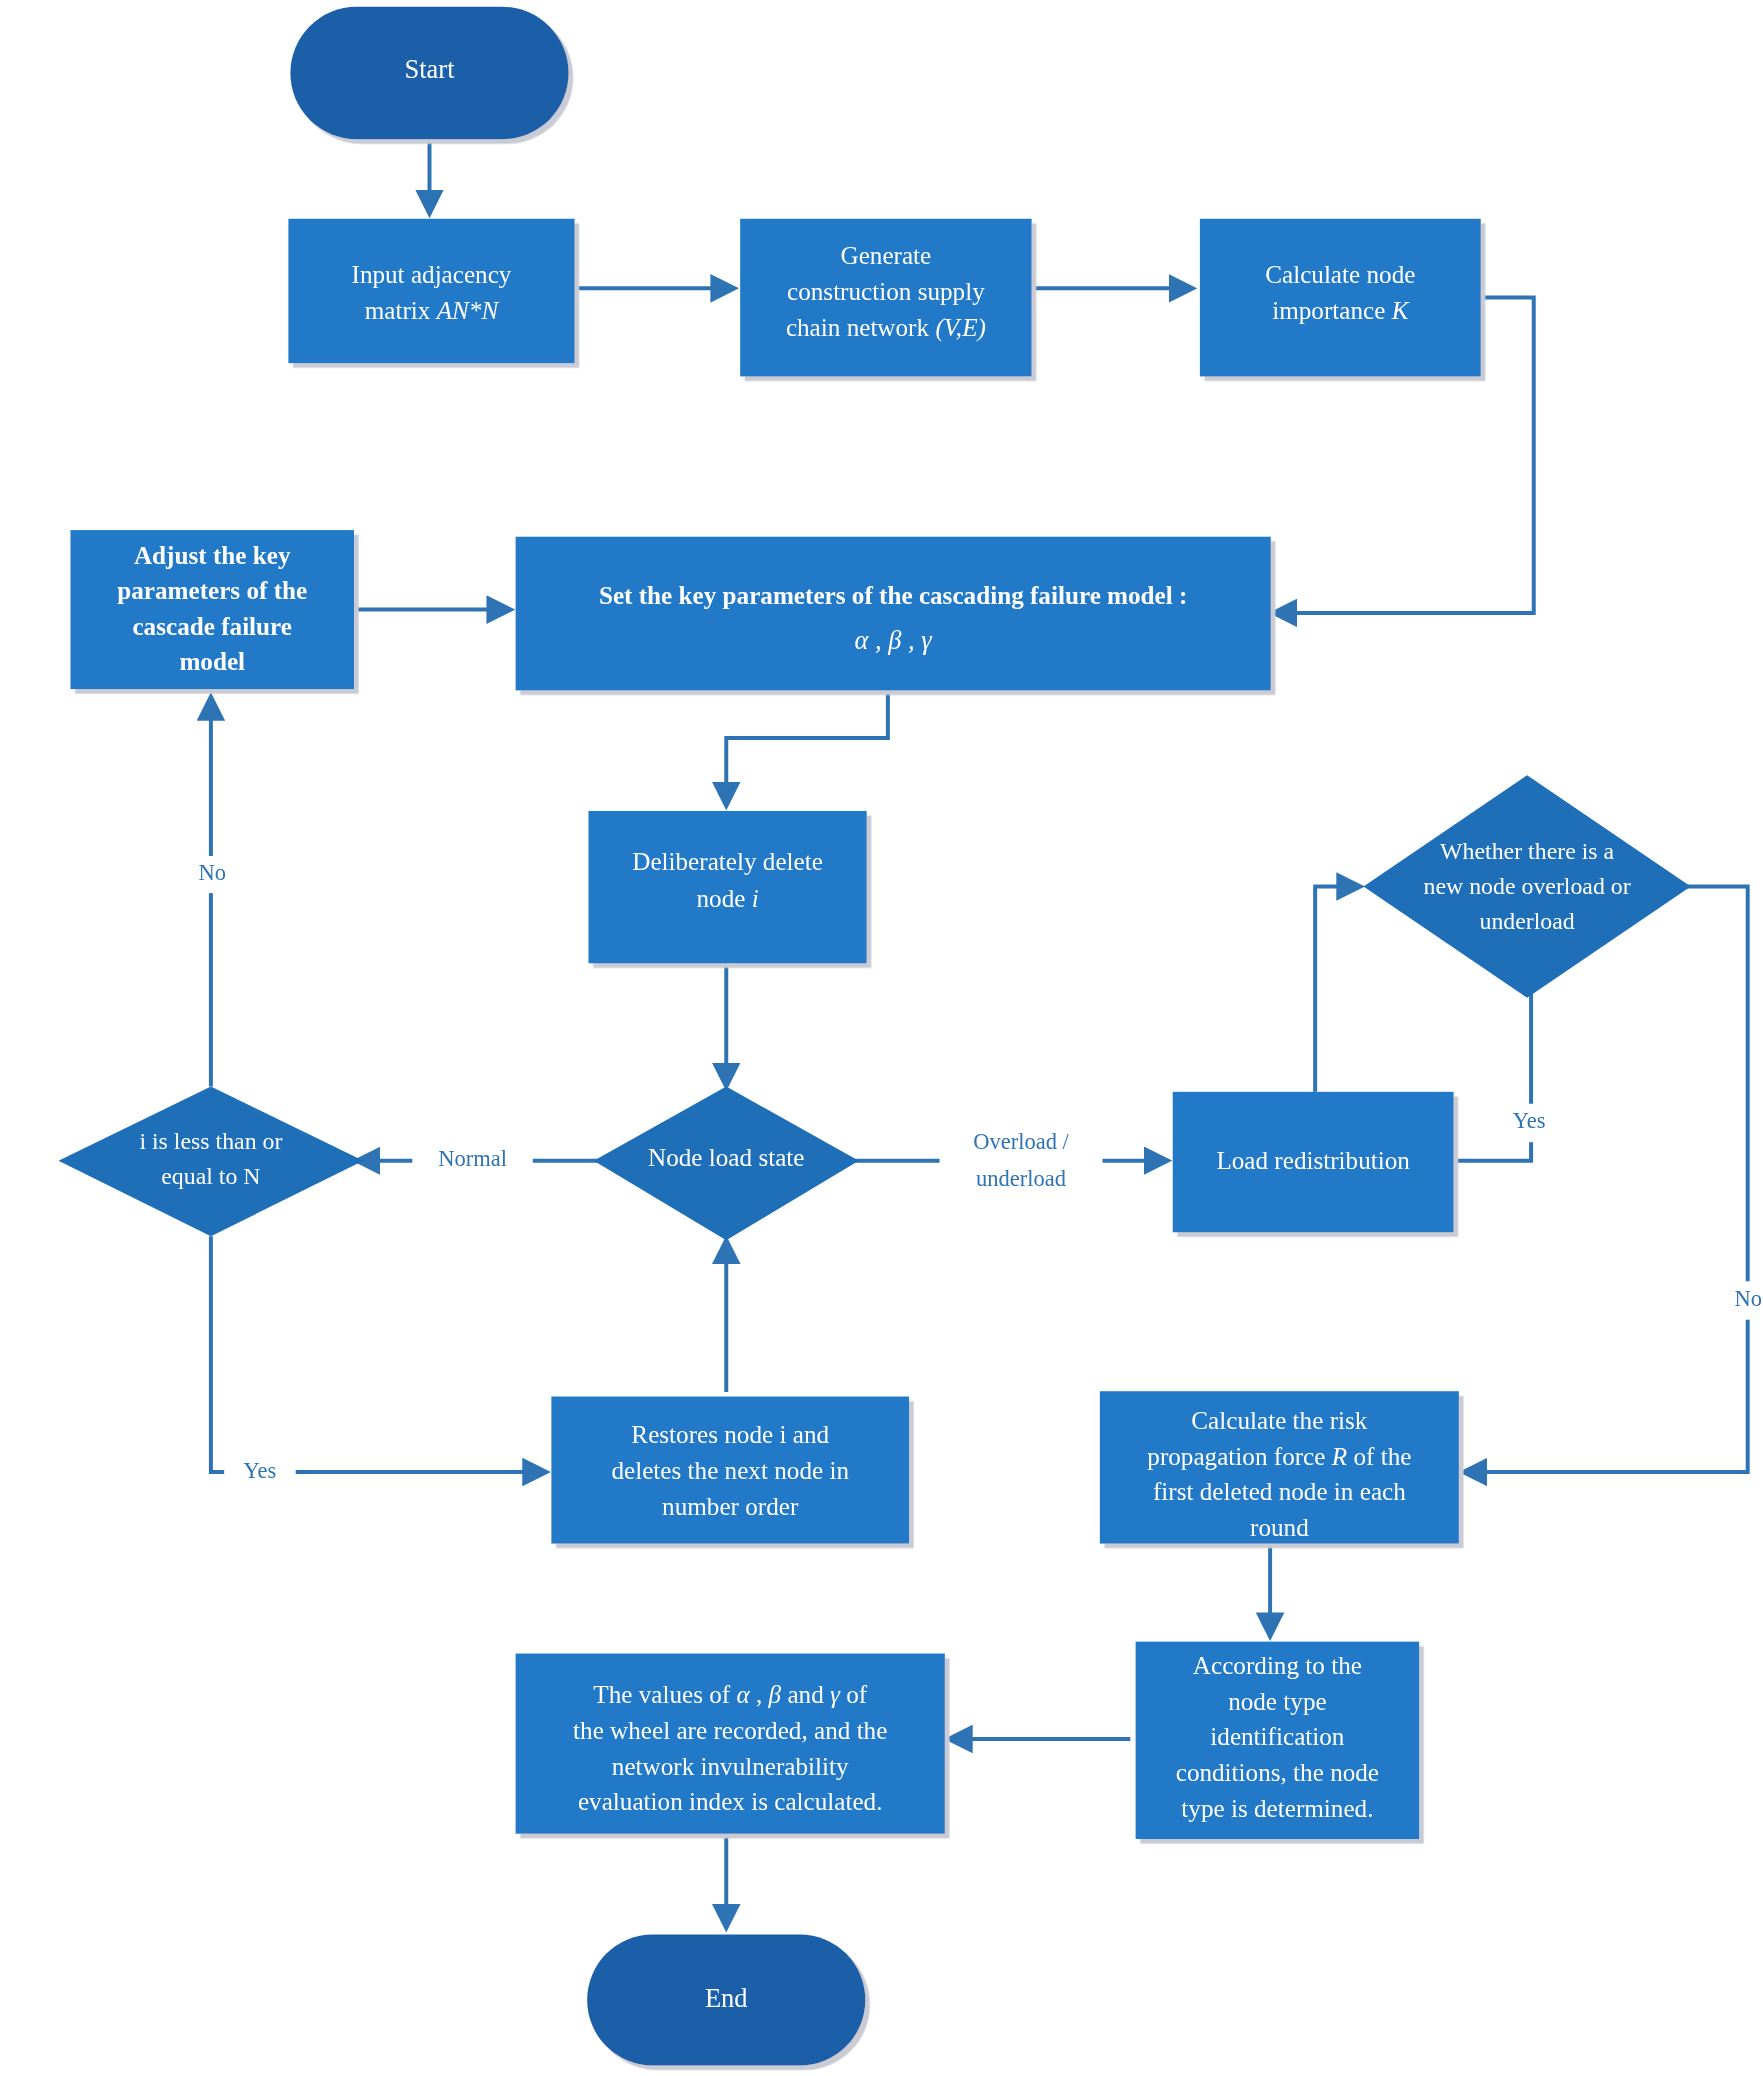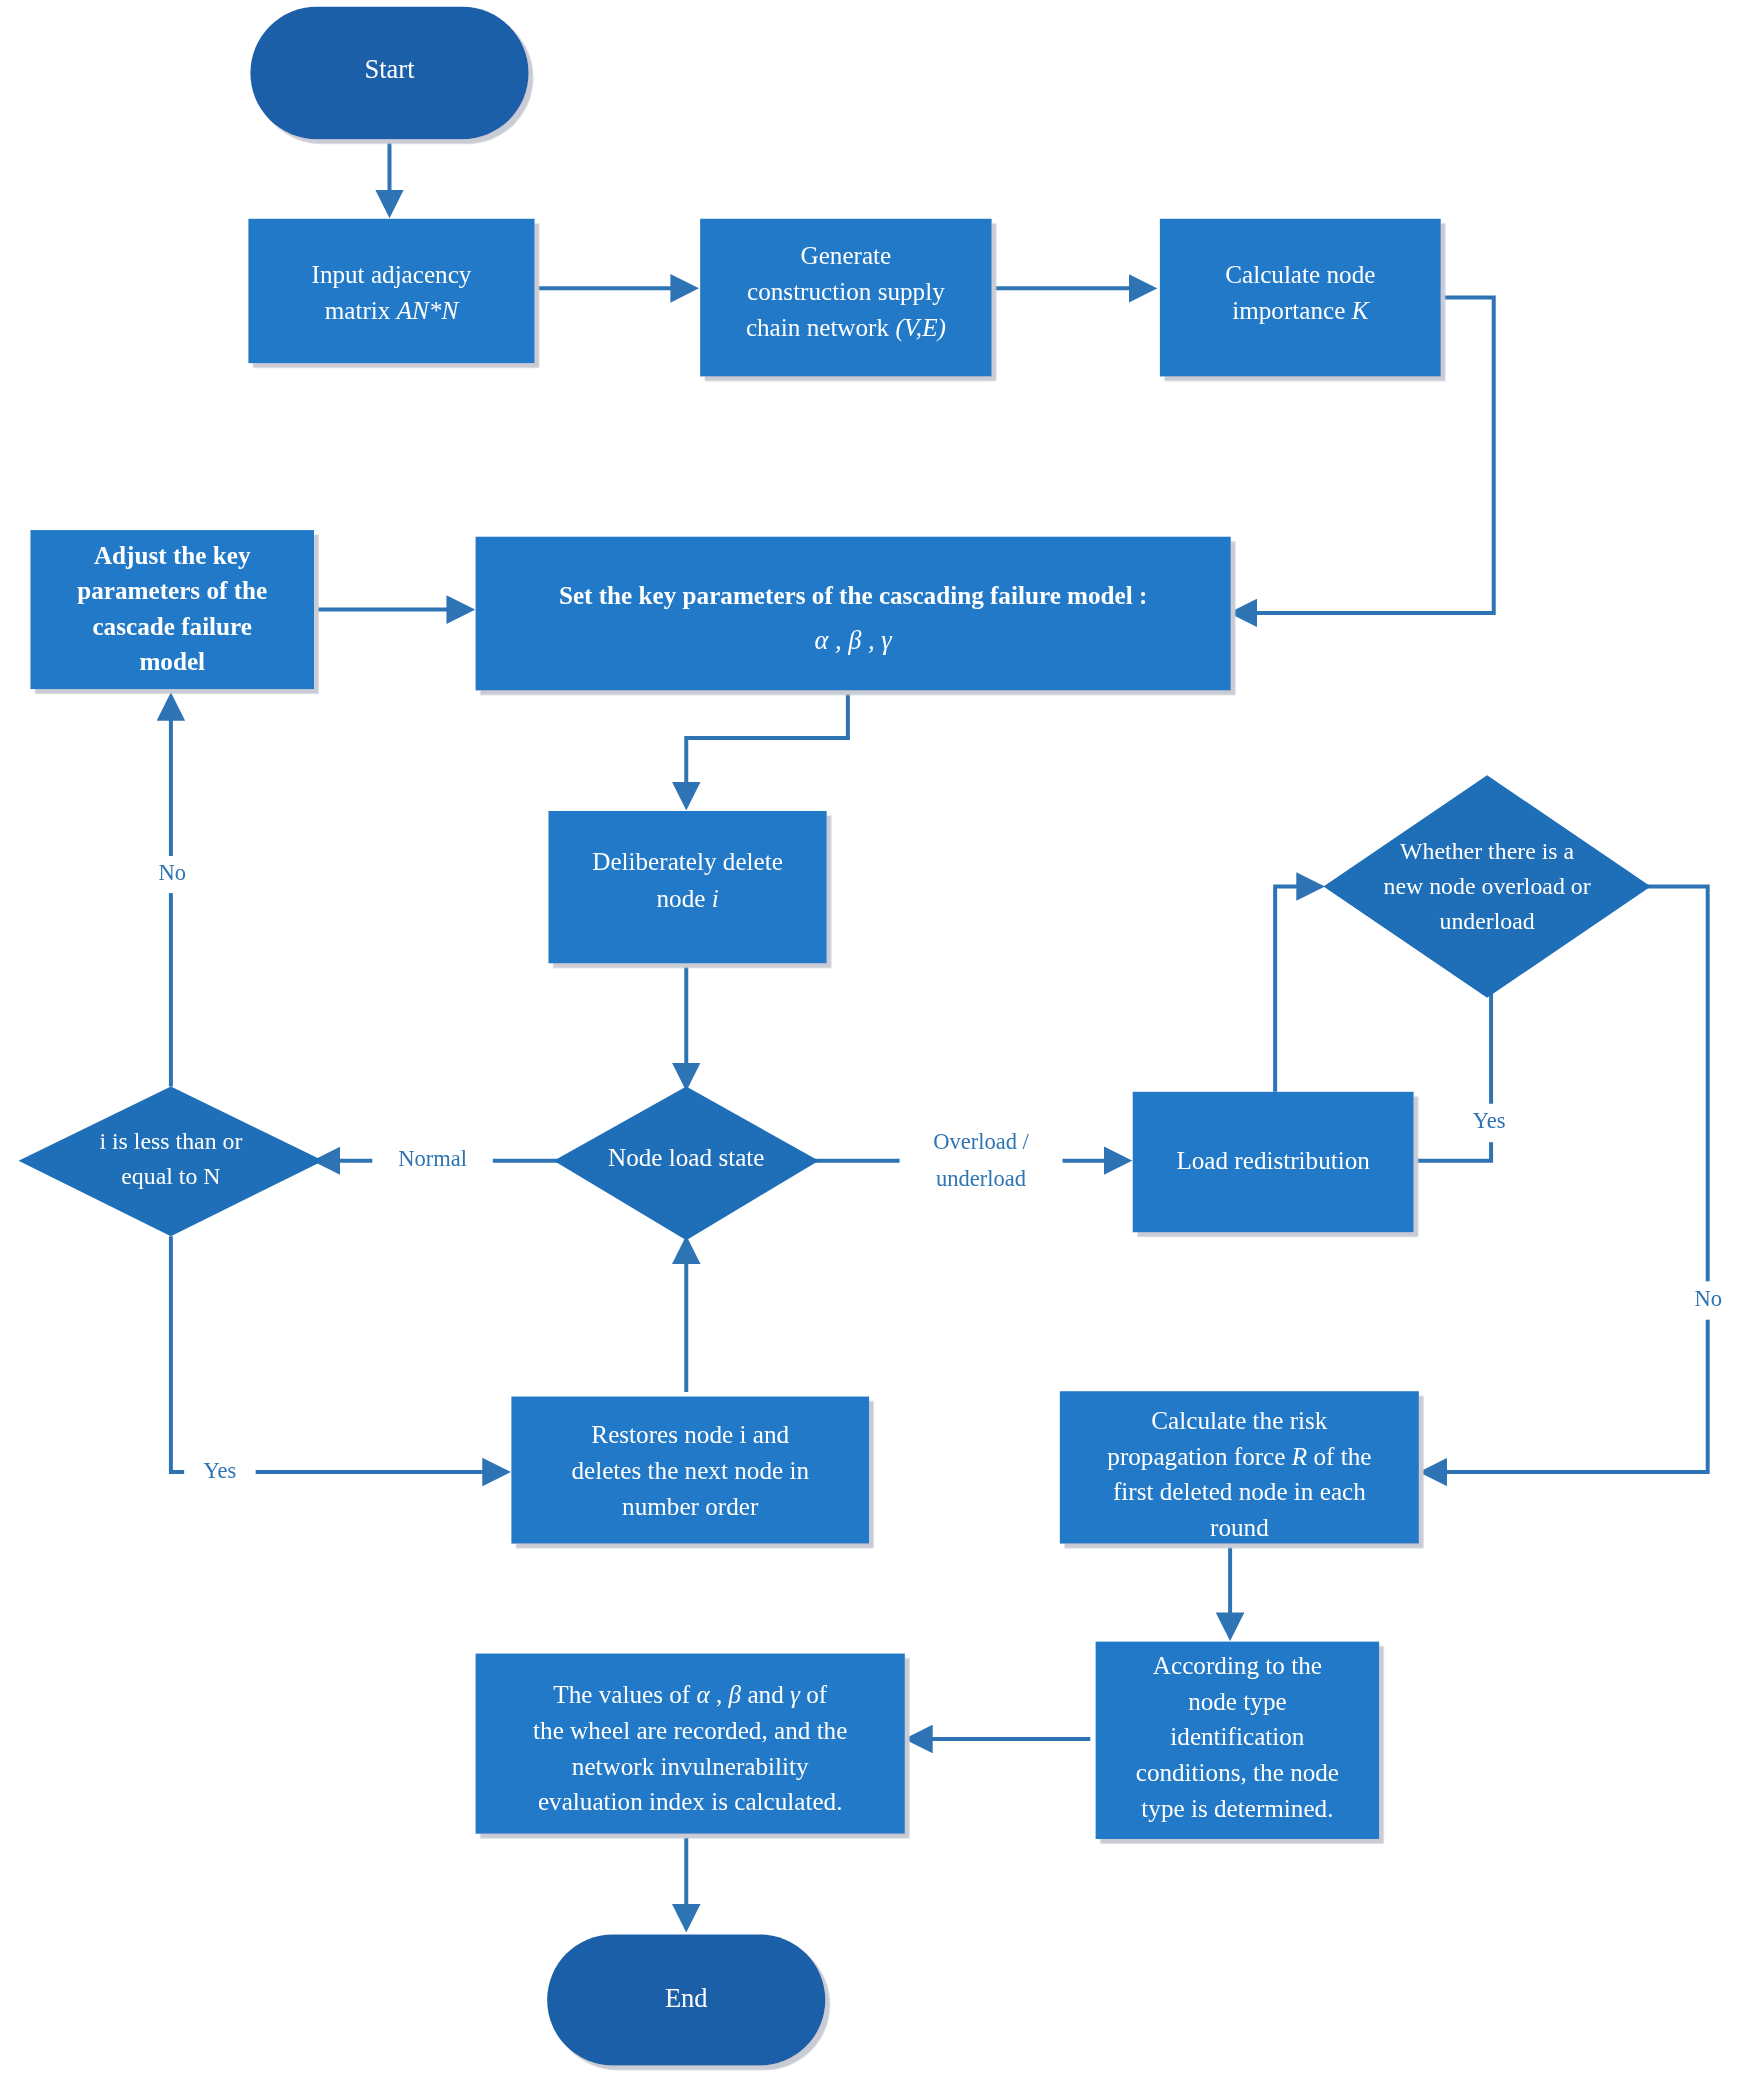--- a/index.html
+++ b/index.html
@@ -10,20 +10,21 @@
   body {
     width: 1764px;
     height: 2077px;
     font-family: "Liberation Serif", "DejaVu Serif", serif;
     overflow: hidden;
   }
   #flowchart-root {
     position: relative;
     width: 1456px;
     height: 2077px;
+    margin-left: 40px;
   }
   svg.layer {
     position: absolute;
     top: 0;
     left: 0;
     width: 1764px;
     height: 2077px;
   }
   .node-text {
     fill: #ffffff;

